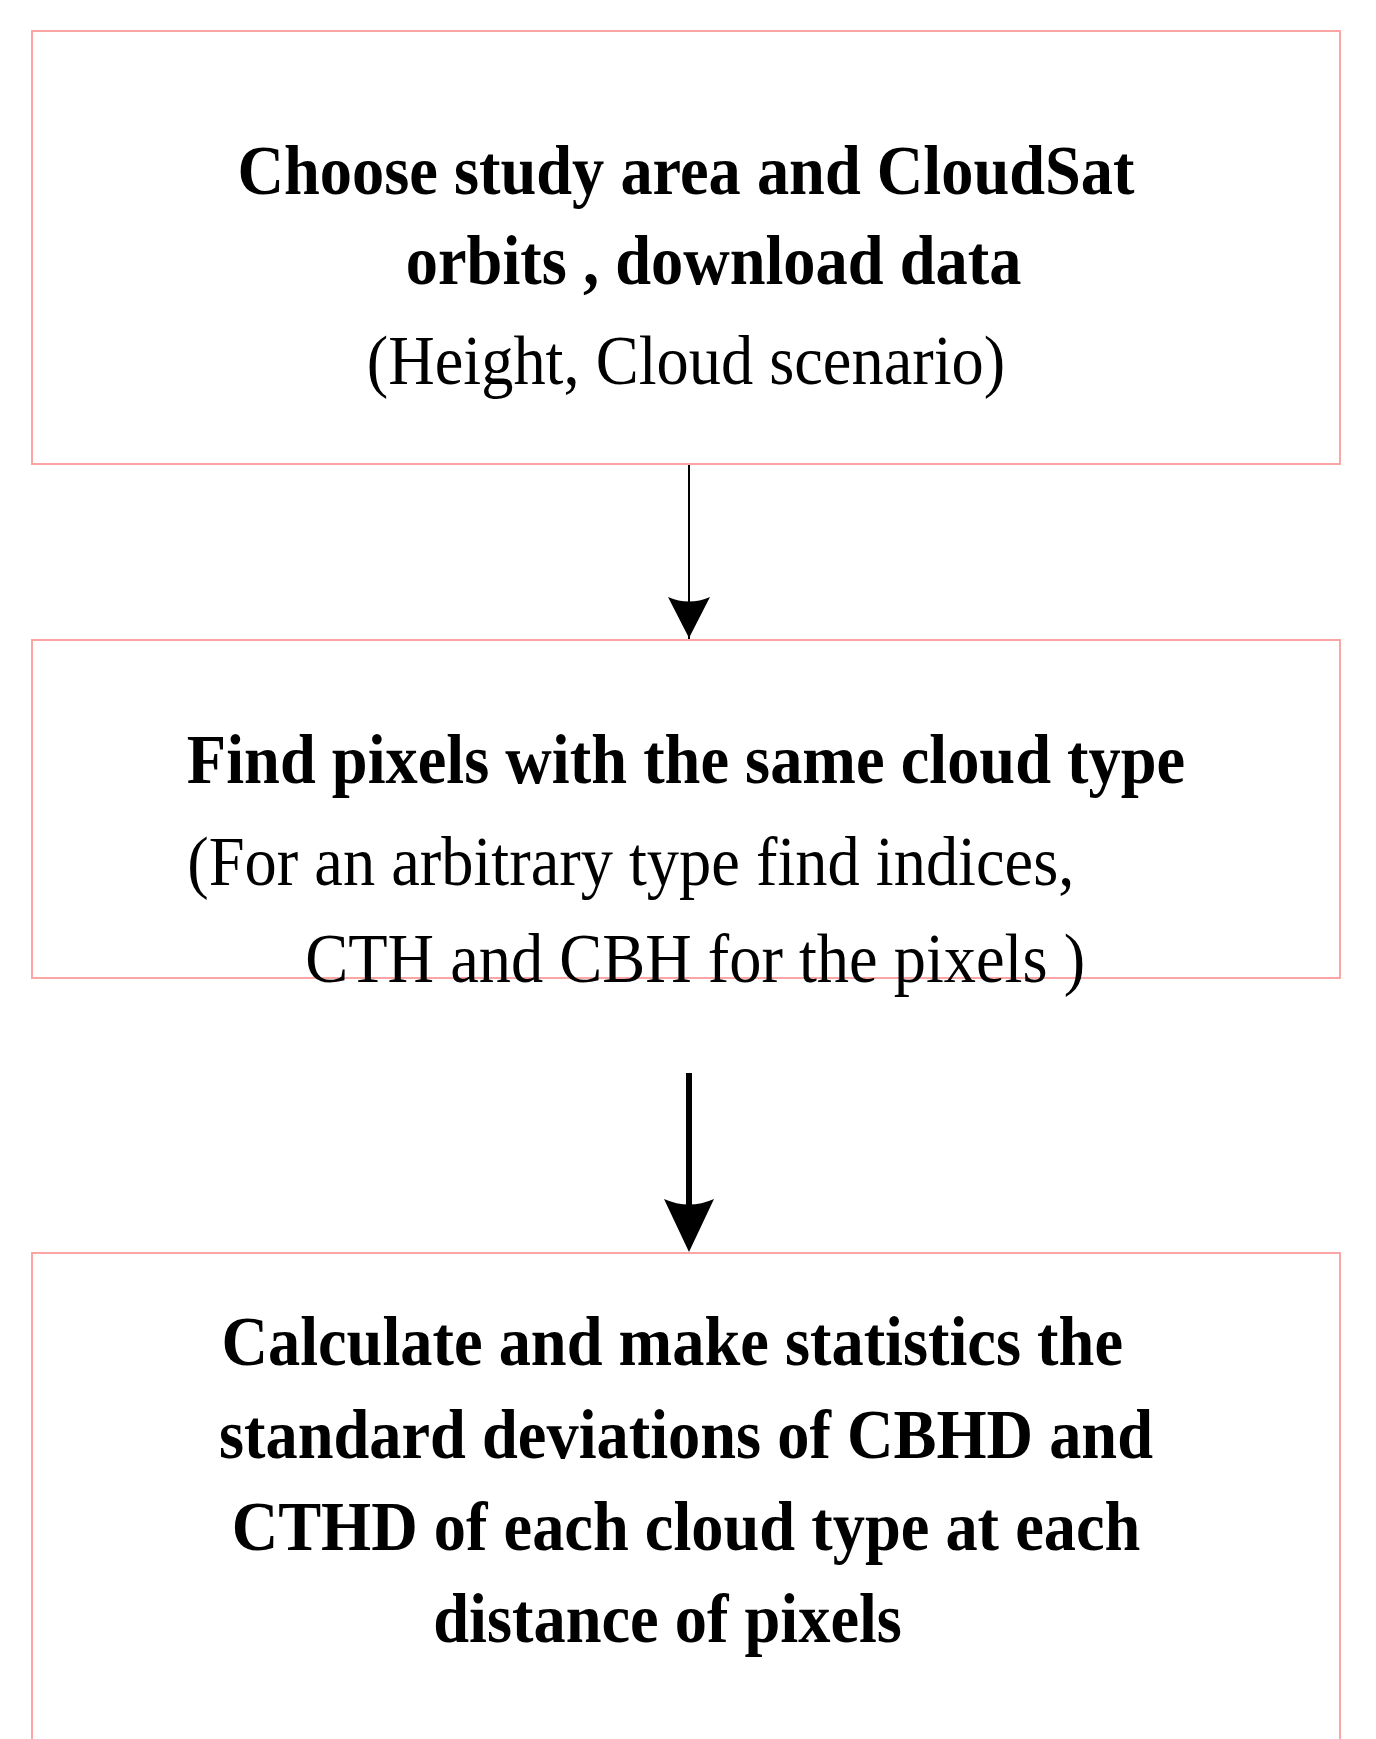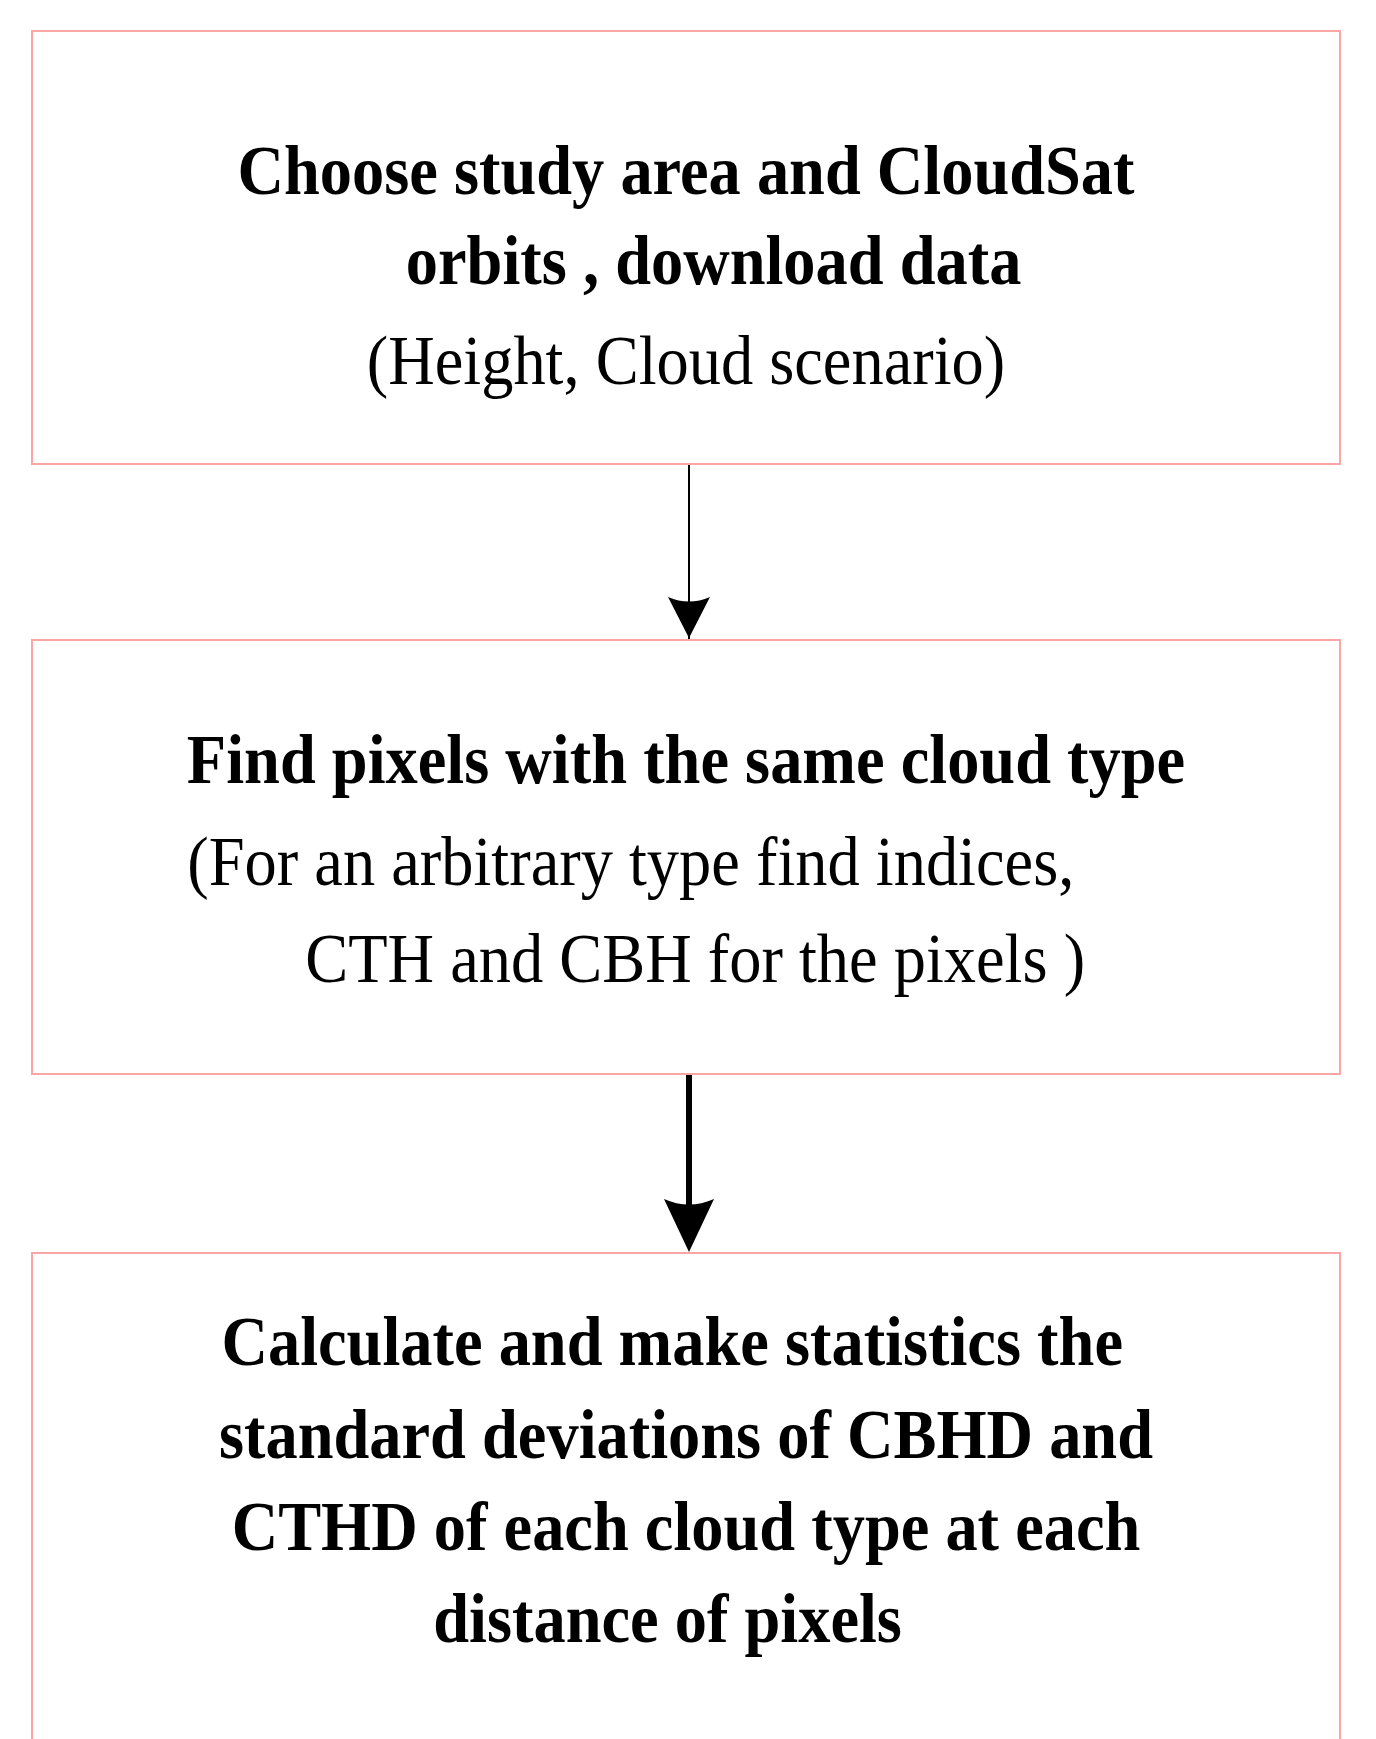--- a/index.html
+++ b/index.html
@@ -4,21 +4,21 @@
 <style>
   html, body { margin: 0; padding: 0; background: #ffffff; }
   body { width: 1376px; height: 1739px; position: relative; overflow: hidden;
          font-family: "Liberation Serif", "DejaVu Serif", serif; color: #000; }
   .box { position: absolute; left: 31px; width: 1310px; border: 2px solid #fca5a5;
          box-sizing: border-box; background: #fff; }
   .line { position: absolute; left: 0; width: 100%; text-align: center; white-space: nowrap; line-height: 1; }
   .bold { font-weight: bold; font-size: 70px; transform: scaleX(0.92); }
   .reg  { font-weight: normal; font-size: 70px; transform: scaleX(0.92); }
   #box1 { top: 30px; height: 435px; }
-  #box2 { top: 639px; height: 436px; }
+  #box2 { top: 639px; height: 340px; }
   #box3 { top: 1252px; height: 538px; }
   svg.arrows { position: absolute; left: 0; top: 0; }
 </style>
 </head>
 <body>
 
 <svg class="arrows" width="1376" height="1739">
   <g>
     <line x1="689" y1="465" x2="689" y2="648" stroke="#000" stroke-width="2"></line>
     <path d="M668 597 Q689 606 710 597 L689 638 Z" fill="#000"></path>

